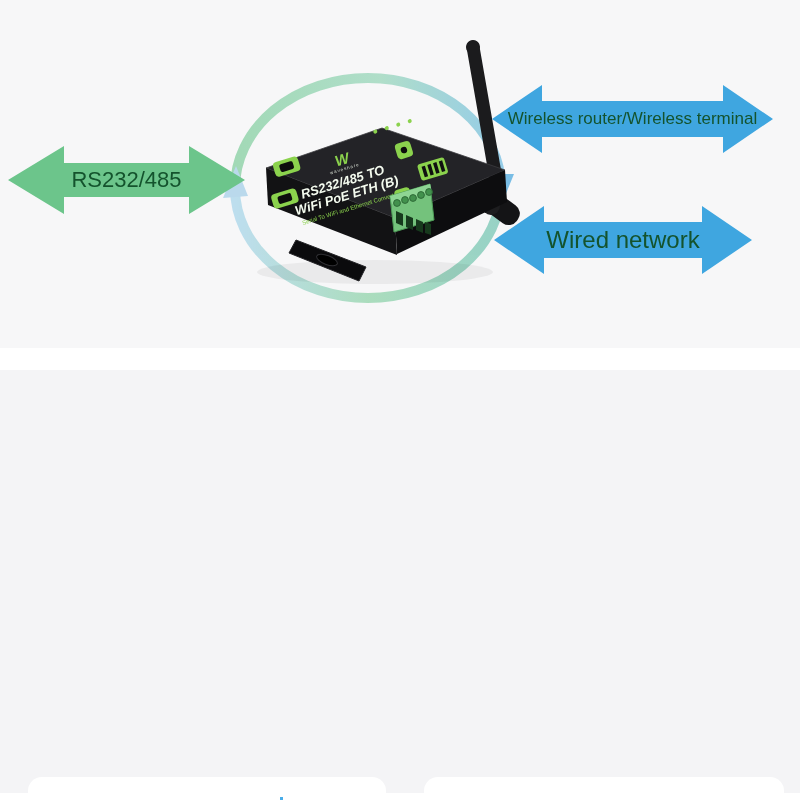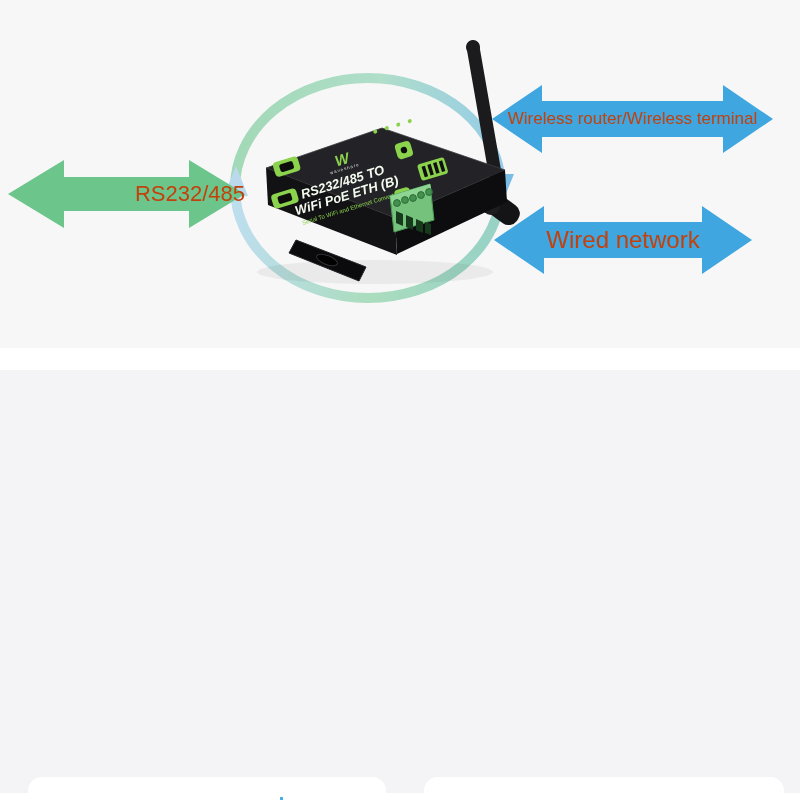--- a/index.html
+++ b/index.html
@@ -11,22 +11,22 @@
   #band-white{left:0;top:348px;width:800px;height:22px;background:#fff;}
   #bottom-section{left:0;top:370px;width:800px;height:423px;background:#f4f4f6;}
   #bottom-strip{left:0;top:793px;width:800px;height:7px;background:#fff;}
   .card{background:#fff;border-radius:14px;overflow:hidden;}
   #front-card{left:28px;top:407px;width:358px;height:368px;}
   #rear-card{left:424px;top:407px;width:360px;height:368px;}
   .card svg{position:absolute;left:0;top:0;}
   
   .dbl-arrow{display:flex;align-items:center;justify-content:center;}
   .dbl-arrow svg{position:absolute;left:0;top:0;width:100%;height:100%;}
-  .dbl-arrow .lbl{position:relative;color:#c2410c;z-index:2;white-space:nowrap;}
-  #serial-arrow{left:8px;top:159px;width:237px;height:70px;justify-content:flex-end;}
+  .dbl-arrow .lbl{position:relative;color:#14532d;z-index:2;white-space:nowrap;}
+  #serial-arrow{left:8px;top:145px;width:237px;height:70px;}
   #serial-arrow .lbl{font-size:22px;}
   #wireless-arrow{left:492px;top:84px;width:281px;height:70px;}
   #wireless-arrow .lbl{font-size:17px;}
   #wired-arrow{left:494px;top:205px;width:258px;height:70px;}
   #wired-arrow .lbl{font-size:24px;}
   .leader{background:#49ade9;width:3px;z-index:2;}
   #poe-leader{left:252px;top:20px;height:108px;}
   text{font-family:"Liberation Sans",sans-serif;}
 </style>
 </head>

